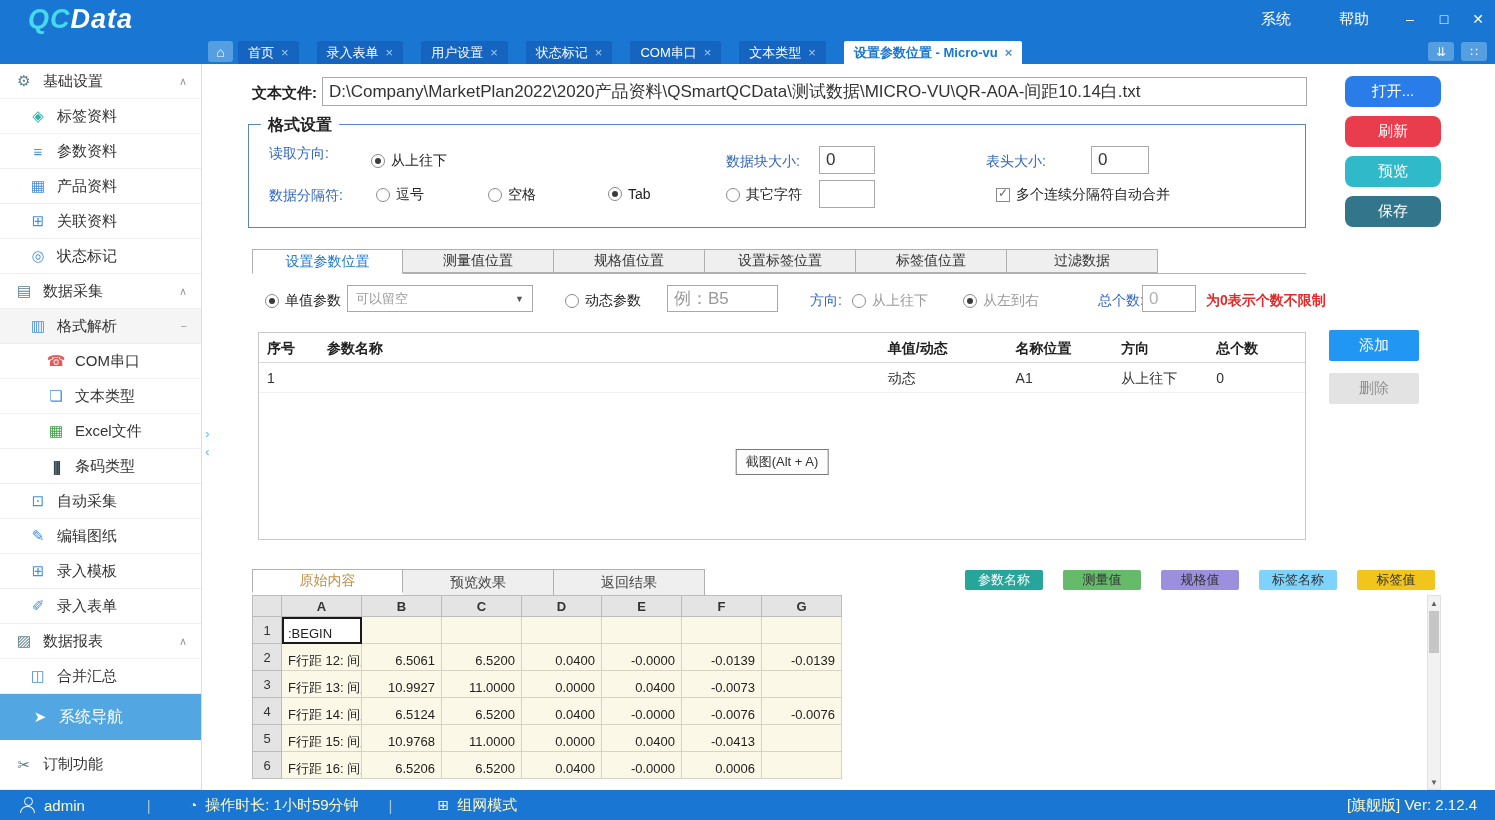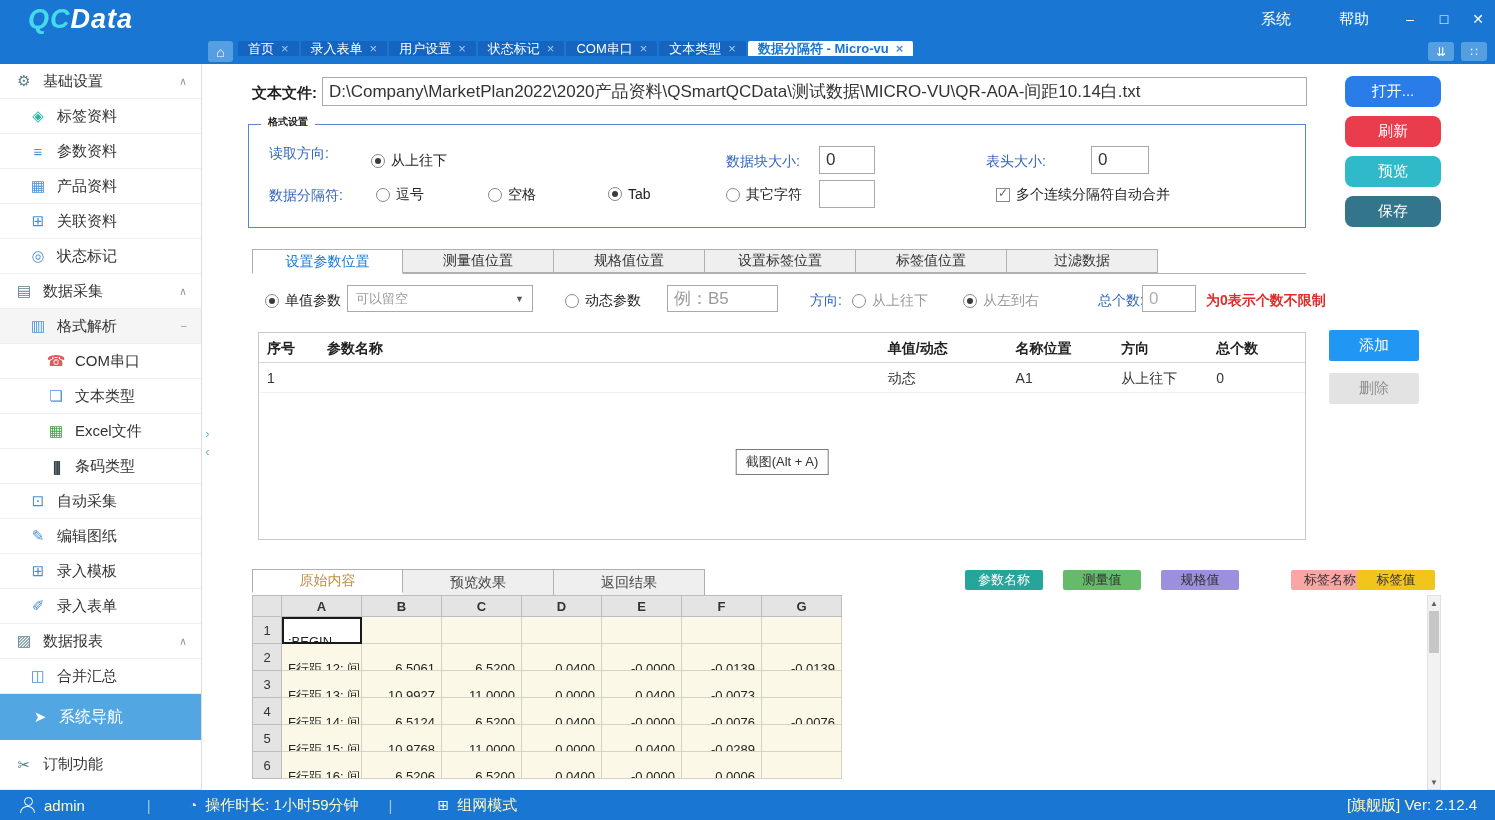--- a/index.html
+++ b/index.html
@@ -12,21 +12,21 @@
   .logo{margin-left:28px;font-size:27px;font-weight:bold;font-style:italic;letter-spacing:1px;line-height:1}
   .logo .qc{color:#45d9ec}
   .logo .rest{color:#fff}
   .tb-right{margin-left:auto;display:flex;align-items:center;height:100%}
   .tb-menu{font-size:15px;padding:0 24px;cursor:pointer}
   .win-btn{width:34px;height:100%;display:flex;align-items:center;justify-content:center;font-size:14px;cursor:pointer}
 
   
   .tabbar{position:absolute;left:0;top:38px;width:100%;height:26px;background:#1976d2;z-index:29}
   .home-btn{position:absolute;left:208px;top:3px;width:25px;height:21px;background:#559fe0;border-radius:3px;color:#fff;display:flex;align-items:center;justify-content:center;font-size:14px;cursor:pointer}
-  .tabs{position:absolute;left:238px;top:3px;display:flex;gap:2px;height:15px}
+  .tabs{position:absolute;left:238px;top:3px;display:flex;gap:18px;height:23px}
   .tab{background:#1565c0;color:#fff;font-size:13px;display:flex;align-items:center;padding:0 10px;gap:7px;border-radius:2px 2px 0 0;cursor:pointer;white-space:nowrap}
   .tab .x{color:#9fcdf4;font-size:13px}
   .tab.active{background:#fff;color:#1976d2;font-weight:bold}
   .tab.active .x{color:#4a90d9}
   .tabbar-btn{position:absolute;top:4px;width:26px;height:19px;background:#559fe0;border-radius:3px;color:#fff;display:flex;align-items:center;justify-content:center;font-size:12px;cursor:pointer}
 
   
   .sidebar{position:absolute;left:0;top:64px;width:202px;height:726px;background:#fff;border-right:1px solid #ddd;display:flex;flex-direction:column;z-index:20}
   .sb-item{display:flex;align-items:center;height:35px;min-height:35px;padding-left:14px;border-bottom:1px solid #efefef;font-size:15px;color:#333;cursor:pointer;position:relative;background:#fff}
   .sb-item .ico{width:20px;margin-right:9px;text-align:center;font-size:15px;flex:none}
@@ -50,21 +50,21 @@
   input[type=radio]:checked::after{content:"";position:absolute;left:3px;top:3px;width:6px;height:6px;border-radius:50%;background:#3b3b3b}
   input[type=checkbox]{appearance:none;-webkit-appearance:none;width:14px;height:14px;border:1px solid #8a8a8a;background:#fff;margin:0;vertical-align:-2px;position:relative;cursor:pointer}
   input[type=checkbox]:checked::after{content:"✓";position:absolute;left:1px;top:-3px;font-size:12px;color:#666}
   .radio-wrap{position:absolute;display:flex;align-items:center;gap:6px;font-size:14px;color:#222;white-space:nowrap}
   .radio-wrap.dim{color:#9a9a9a}
 
   .act-btn{position:absolute;left:1345px;width:96px;height:31px;border:none;border-radius:8px;color:#fff;font-size:15px;cursor:pointer;font-family:inherit}
   .b-open{background:#2a7de8}.b-refresh{background:#e93c4c}.b-preview{background:#2fb9c9}.b-save{background:#33758a}
 
   .fieldset{position:absolute;left:248px;top:124px;width:1058px;height:104px;border:1px solid #5b85c8}
-  .fieldset .legend{position:absolute;top:-10px;left:12px;background:#fff;padding:0 7px;font-size:10px;font-weight:bold;color:#222}
+  .fieldset .legend{position:absolute;top:-10px;left:12px;background:#fff;padding:0 7px;font-size:16px;font-weight:bold;color:#222}
 
   .ptab-strip{position:absolute;left:252px;top:249px;width:1054px;height:25px;border-bottom:1px solid #b0b0b0;display:flex;align-items:flex-start}
   .ptab{width:151px;height:24px;display:flex;align-items:center;justify-content:center;font-size:14px;background:#efefef;border:1px solid #b0b0b0;border-left:none;color:#333;cursor:pointer}
   .ptab:first-child{border-left:1px solid #b0b0b0}
   .ptab.active{height:25px;background:#fff;color:#1976d2;border-bottom:1px solid #fff}
 
   .select{position:absolute;border:1px solid #a9a9a9;background:#fff;display:flex;align-items:center;cursor:pointer}
   .select .ph{font-size:13px;color:#9a9a9a;padding-left:8px;flex:1}
   .select .caret{font-size:9px;color:#555;padding-right:8px}
 
@@ -91,21 +91,21 @@
   .legend-btn.first{color:#fff}
 
   
   .sheet{position:absolute;left:252px;top:595px}
   .srow{display:flex}
   .hcell{height:22px;background:#e4e4e4;border-right:1px solid #bcbcbc;border-bottom:1px solid #bcbcbc;font-size:13px;font-weight:600;color:#333;display:flex;align-items:center;justify-content:center}
   .hcell:first-child,.ncell{border-left:1px solid #bcbcbc}
   .shead .hcell:first-child{border-top:1px solid #bcbcbc}
   .shead .hcell{border-top:1px solid #bcbcbc}
   .ncell{height:27px;background:#e4e4e4;border-right:1px solid #bcbcbc;border-bottom:1px solid #bcbcbc;font-size:13px;color:#333;display:flex;align-items:center;justify-content:center}
-  .cell{height:27px;background:#fcf8e7;border-right:1px solid #d6d2c4;border-bottom:1px solid #d6d2c4;font-size:13px;color:#222;line-height:26px;padding:12px 6px;white-space:nowrap;overflow:hidden}
+  .cell{height:27px;background:#fcf8e7;border-right:1px solid #d6d2c4;border-bottom:1px solid #d6d2c4;font-size:13px;color:#222;line-height:26px;padding:4px 6px;white-space:nowrap;overflow:hidden}
   .cell.num{text-align:right}
   .cell.sel{background:#fff;outline:2px solid #1a1a1a;outline-offset:-2px;position:relative;z-index:2}
   .scn{width:30px}.sc{width:80px}
 
   .vscroll{position:absolute;left:1427px;top:595px;width:14px;height:195px;background:#f2f2f2;border:1px solid #e0e0e0}
   .vscroll .varr{position:absolute;left:0;width:100%;height:14px;font-size:8px;color:#606060;display:flex;align-items:center;justify-content:center;cursor:pointer}
   .vscroll .up{top:0}.vscroll .down{bottom:0}
   .vscroll .thumb{position:absolute;top:15px;left:1px;width:10px;height:42px;background:#c6c6c6;cursor:pointer}
 
   
@@ -155,21 +155,21 @@
         </div>
       <div class="tab">
           <span>COM串口</span>
           <span class="x">×</span>
         </div>
       <div class="tab">
           <span>文本类型</span>
           <span class="x">×</span>
         </div>
       <div class="tab active">
-          <span>数据分隔符 - Micro-vu</span>
+          <span>设置参数位置 - Micro-vu</span>
           <span class="x">×</span>
         </div>
     </div>
     <span class="tabbar-btn" style="left:1428px">⇊</span>
     <span class="tabbar-btn" style="left:1461px">∷</span>
   </nav>
 
   <aside class="sidebar">
     <div class="sb-item">
       <span class="ico c-slate">⚙</span>
@@ -369,21 +369,21 @@
 
     <div class="btab-strip">
       <div class="btab active">原始内容</div>
       <div class="btab">预览效果</div>
       <div class="btab">返回结果</div>
     </div>
 
     <button class="legend-btn first" style="left: 965px; background: rgb(38, 166, 154);">参数名称</button>
     <button class="legend-btn" style="left: 1063px; background: rgb(102, 187, 106);">测量值</button>
     <button class="legend-btn" style="left: 1161px; background: rgb(156, 143, 221);">规格值</button>
-    <button class="legend-btn" style="left: 1259px; background: #fca5a5; margin-left: 32px;">标签名称</button>
+    <button class="legend-btn" style="left: 1259px; background: #7dd3fc;">标签名称</button>
     <button class="legend-btn" style="left: 1357px; background: rgb(242, 197, 28);">标签值</button>
 
     <div class="sheet">
       <div class="srow shead">
         <div class="scn hcell"></div>
         <div class="sc hcell">A</div>
         <div class="sc hcell">B</div>
         <div class="sc hcell">C</div>
         <div class="sc hcell">D</div>
         <div class="sc hcell">E</div>
@@ -430,21 +430,21 @@
         <div class="sc cell num">-0.0076</div>
         <div class="sc cell num">-0.0076</div>
       </div>
       <div class="srow">
         <div class="scn ncell">5</div>
         <div class="sc cell">F行距 15: 间距</div>
         <div class="sc cell num">10.9768</div>
         <div class="sc cell num">11.0000</div>
         <div class="sc cell num">0.0000</div>
         <div class="sc cell num">0.0400</div>
-        <div class="sc cell num">-0.0289</div>
+        <div class="sc cell num">-0.0413</div>
         <div class="sc cell num"></div>
       </div>
       <div class="srow">
         <div class="scn ncell">6</div>
         <div class="sc cell">F行距 16: 间距</div>
         <div class="sc cell num">6.5206</div>
         <div class="sc cell num">6.5200</div>
         <div class="sc cell num">0.0400</div>
         <div class="sc cell num">-0.0000</div>
         <div class="sc cell num">0.0006</div>

